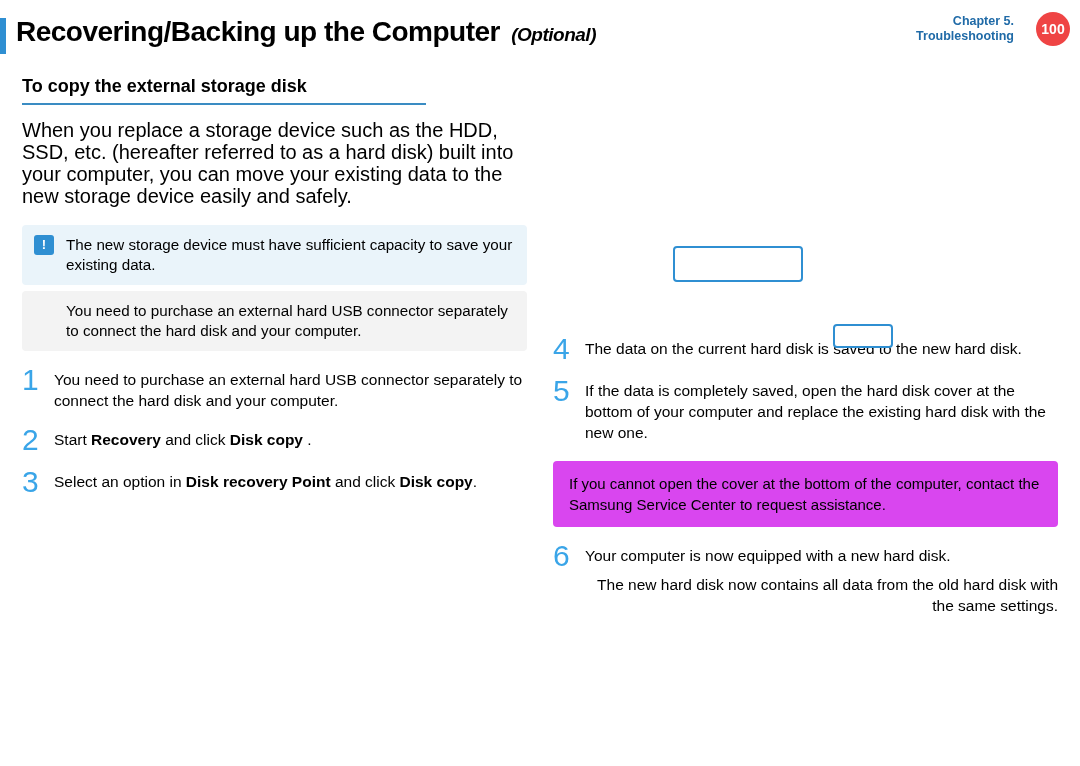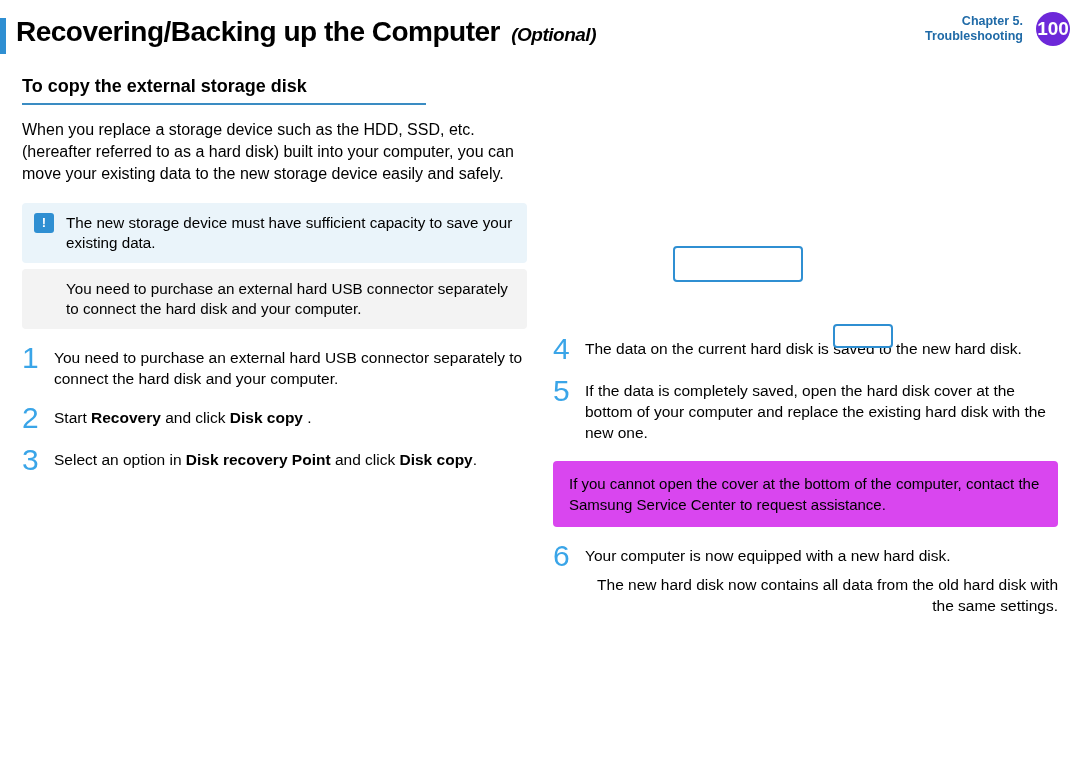--- a/index.html
+++ b/index.html
@@ -43,53 +43,53 @@
     right: 10px;
     display: flex;
     align-items: center;
   }
   .chapter-text {
     text-align: right;
     color: #1f6aa7;
     font-weight: 700;
     font-size: 12.5px;
     line-height: 15px;
-    margin-right: 13px;
+    margin-right: 22px;
   }
   .page-num {
     width: 34px;
     height: 34px;
     border-radius: 50%;
-    background: #6d28d9;
+    background: #ef4444;
     color: #fff;
     display: flex;
     align-items: center;
     justify-content: center;
-    font-size: 19px;
+    font-size: 14px;
     font-weight: 600;
   }
   .columns {
     display: flex;
     padding: 22px 22px 0 22px;
     gap: 26px;
   }
   .col {
     flex: 1;
     min-width: 0;
   }
   .subhead {
     font-size: 18px;
     font-weight: 700;
     border-bottom: 2px solid #3a8cc3;
     padding-bottom: 6px;
     margin-bottom: 14px;
     width: 80%;
   }
   .intro {
-    font-size: 16px;
+    font-size: 20px;
     line-height: 22px;
     margin-bottom: 18px;
   }
   .note-box {
     background: #eaf4fa;
     border-radius: 4px;
     padding: 10px 14px 10px 44px;
     font-size: 15.2px;
     line-height: 20px;
     margin-bottom: 6px;

